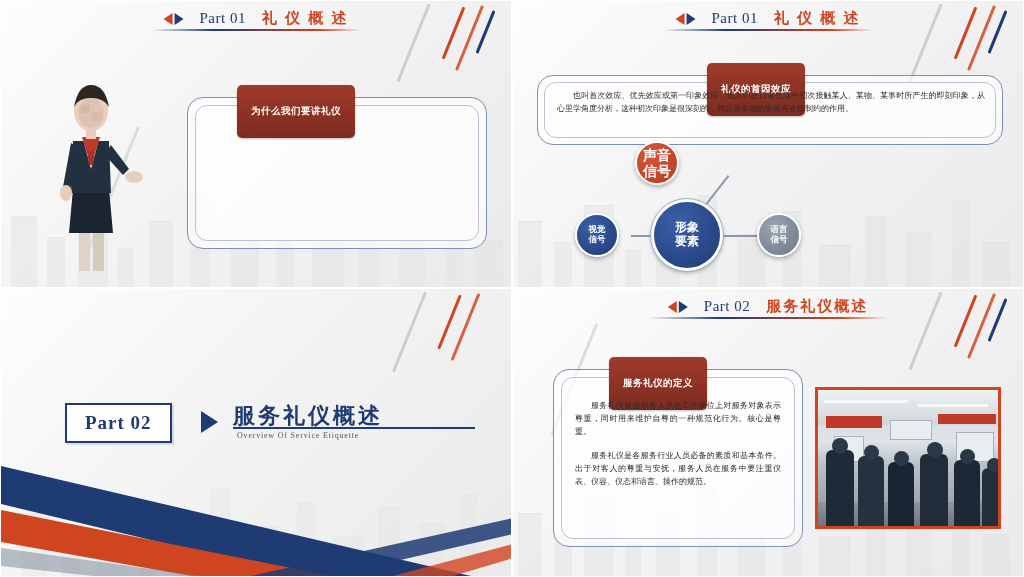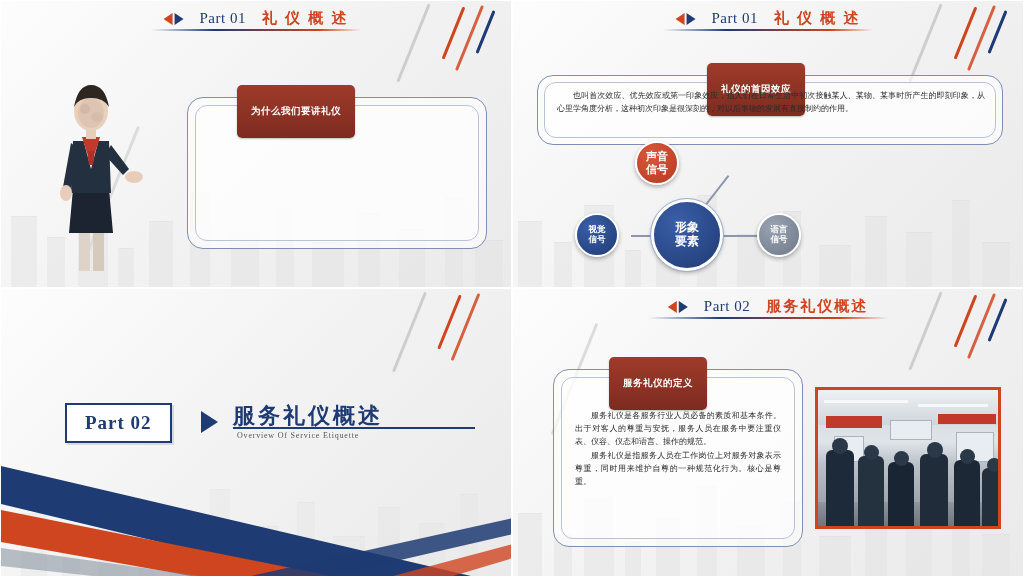--- a/index.html
+++ b/index.html
@@ -106,21 +106,21 @@
     box-shadow: 0 2px 4px rgba(0,0,0,.3);
   }
   .node.core {
     background: radial-gradient(circle at 35% 30%, #3a5ea8, #1f3b73);
     border: 3px solid #fff;
     font-size: 12px;
     outline: 1.5px solid #9fb0cd;
   }
   .node.red {
     background: radial-gradient(circle at 35% 30%, #d9573a, #b53a22);
-    border: 2px solid #fff; font-size: 11px; text-align: center;
+    border: 2px solid #fff; font-size: 14px; text-align: center;
   }
   .node.blue {
     background: radial-gradient(circle at 35% 30%, #3a5ea8, #1f3b73);
     border: 2px solid #fff; font-size: 8.5px;
   }
   .node.grey {
     background: radial-gradient(circle at 35% 30%, #9aa3b2, #6f7888);
     border: 2px solid #fff; font-size: 8.5px;
   }
   .connector { position: absolute; background: #8b97ad; height: 2px; transform-origin: left center; }
@@ -401,22 +401,22 @@
       <span class="part">Part 02</span>
       <span class="ttl">服务礼仪概述</span>
     </div>
     <div class="hdr-underline" style="width:240px"></div>
 
     <div class="rbox" style="left:40px;top:80px;width:250px;height:178px;"></div>
     <div class="rbox inner" style="left:48px;top:88px;width:234px;height:162px;background:rgba(255,255,255,.45)"></div>
     <div class="cap" style="left:96px;top:68px;">服务礼仪的定义</div>
 
     <div style="position:absolute;left:62px;top:110px;width:206px;">
+      <p class="ptxt ind">服务礼仪是指服务人员在工作岗位上对服务对象表示尊重，同时用来维护自尊的一种规范化行为。核心是尊重。</p>
       <p class="ptxt ind" style="margin-top:10px">服务礼仪是各服务行业人员必备的素质和基本条件。出于对客人的尊重与安抚，服务人员在服务中要注重仪表、仪容、仪态和语言、操作的规范。</p>
-      <p class="ptxt ind">服务礼仪是指服务人员在工作岗位上对服务对象表示尊重，同时用来维护自尊的一种规范化行为。核心是尊重。</p>
     </div>
 
     <div class="photo" style="left:302px;top:98px;width:186px;height:142px;">
       <div class="room"></div>
       <div class="ceiling"></div>
       <div class="strip" style="left:6px;top:10px;width:84px"></div>
       <div class="strip" style="left:100px;top:14px;width:70px"></div>
       <div class="banner" style="left:8px;top:26px;width:56px;height:12px"></div>
       <div class="banner" style="left:120px;top:24px;width:58px;height:10px"></div>
       <div class="sign" style="left:72px;top:30px;width:42px;height:20px"></div>

